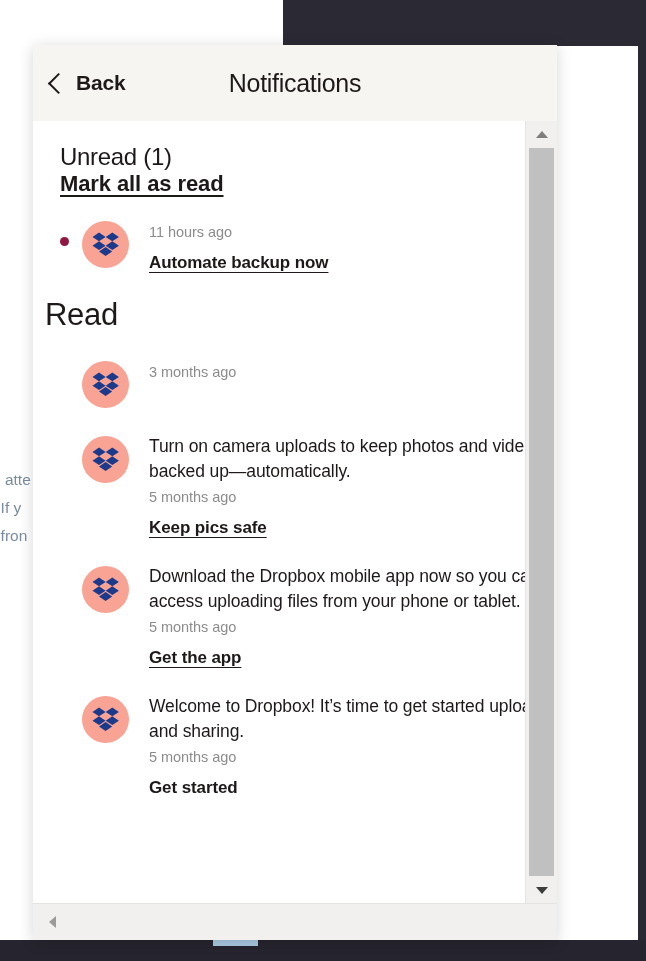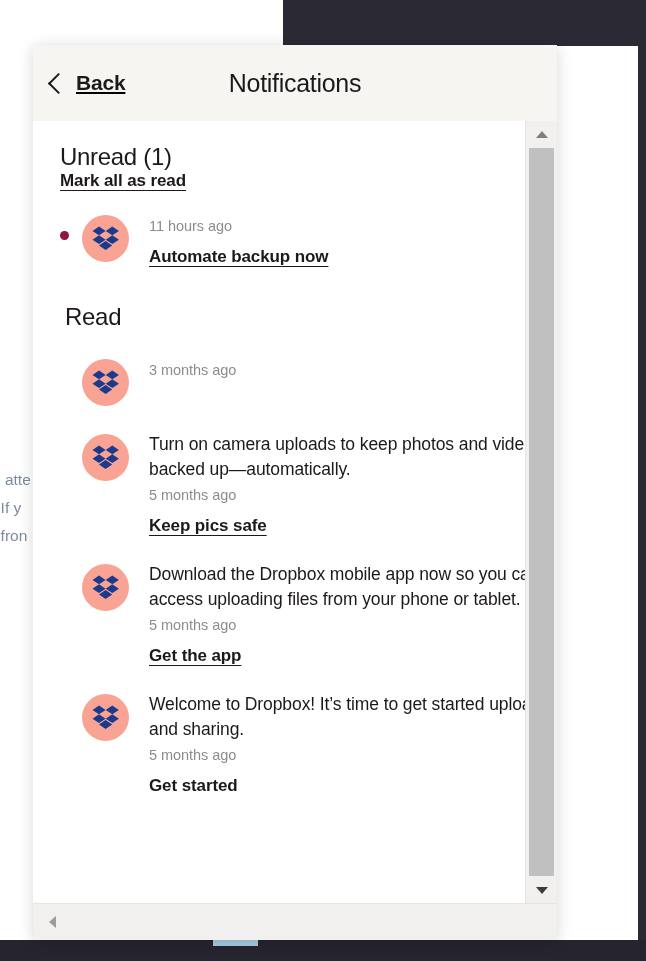--- a/index.html
+++ b/index.html
@@ -84,21 +84,20 @@
   
   .panel {
     position: absolute;
     left: 33px;
     top: 45px;
     width: 524px;
     height: 895px;
     background: #ffffff;
     box-shadow: 0 2px 14px rgba(0,0,0,0.16);
     overflow: hidden;
-    text-decoration: underline;
   }
 
   .panel-header {
     position: relative;
     height: 76px;
     background: #f7f5f2;
     display: flex;
     align-items: center;
   }
   .back-btn {
@@ -162,34 +161,34 @@
     padding: 0 22px 0 27px;
     margin-top: 22px;
     flex-direction: column;
   }
   .section-title {
     font-size: 24px;
     color: #1e1919;
     letter-spacing: -0.3px;
   }
   .mark-all {
-    font-size: 17px;
+    font-size: 22px;
     font-weight: bold;
     color: #1e1919;
     text-decoration: underline;
     text-underline-offset: 4px;
     cursor: pointer;
     letter-spacing: -0.1px;
   }
   .section-title-solo {
-    font-size: 24px;
+    font-size: 31px;
     color: #1e1919;
     letter-spacing: -0.3px;
-    padding: 0 32px;
-    margin-top: 36px;
+    padding: 0 12px;
+    margin-top: 24px;
     display: block;
   }
 
   .notif {
     display: flex;
     padding: 0 22px 0 27px;
     margin-top: 22px;
     position: relative;
   }
   .notif.read-item { margin-top: 26px; }

